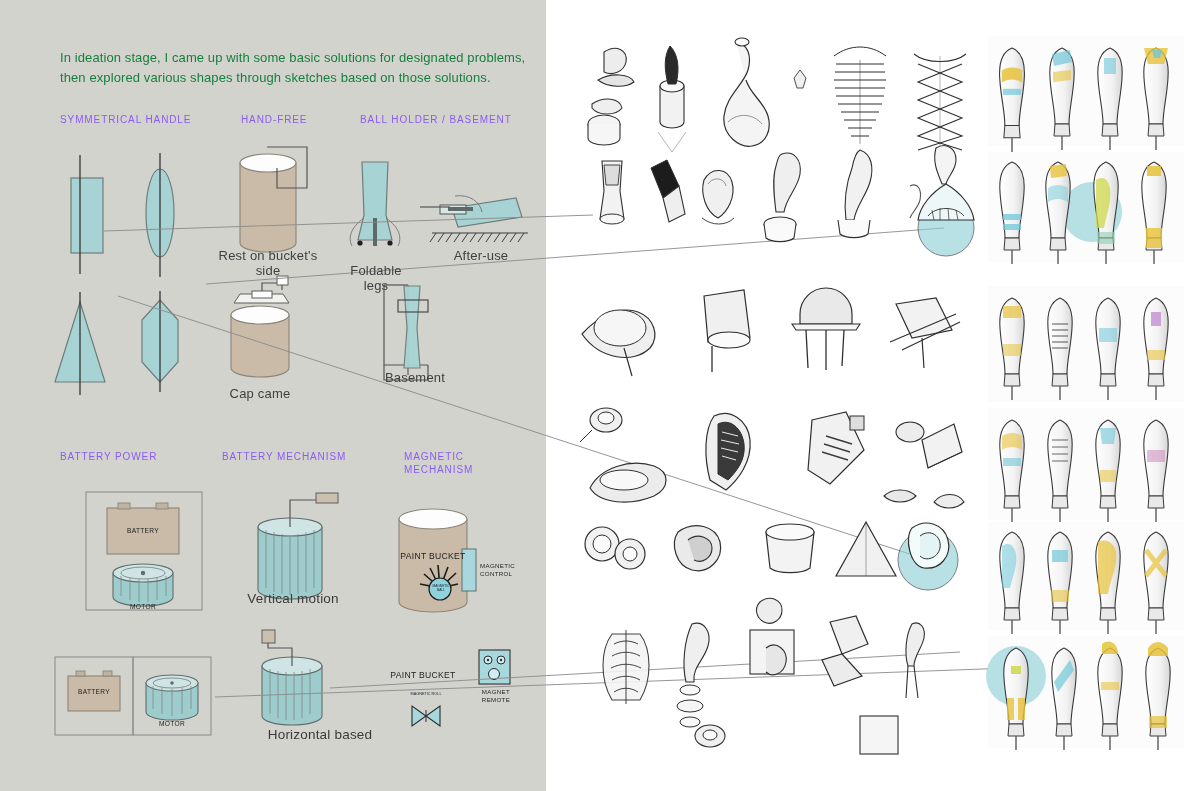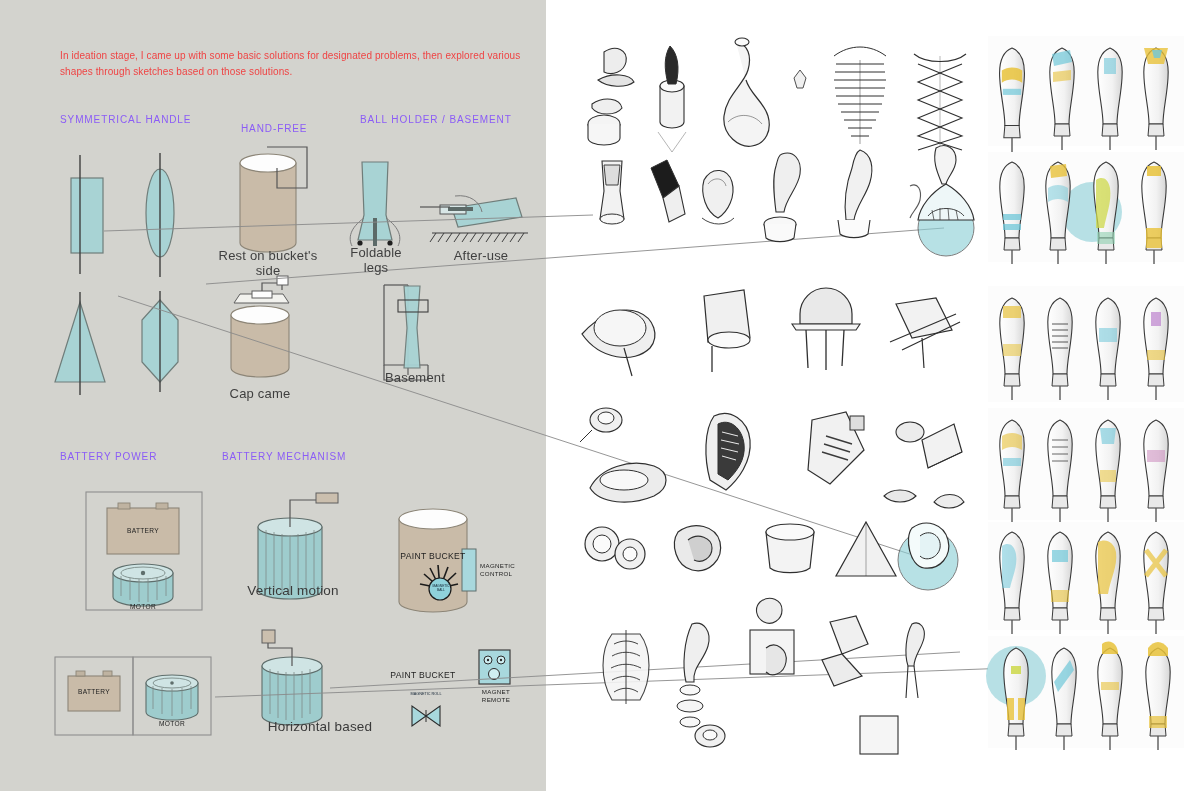--- a/index.html
+++ b/index.html
@@ -18,37 +18,37 @@
     background: #d3d3ce;
   }
   .right-panel {
     position: absolute; left: 546px; top: 0;
     width: 654px; height: 791px;
     background: #ffffff;
   }
 
   .intro {
     position: absolute; left: 60px; top: 48px; width: 480px;
-    font-size: 10px; color: #ef4444; line-height: 1.55;
+    font-size: 13px; color: #15803d; line-height: 1.55;
     letter-spacing: .1px;
   }
 
   .sec-head {
     position: absolute;
     font-size: 10px; color: #8b5cf6;
     letter-spacing: .9px; line-height: 1.3;
     font-weight: 400;
   }
 
   .cap {
     position: absolute;
     font-size: 13px; color: #3f3f3f;
     letter-spacing: .2px; text-align: center;
   }
-  .cap-lg { font-size: 13.5px; color: #3a3a3a; }
+  .cap-lg { font-size: 13.5px; color: #3a3a3a; margin-top: 8px; }
   .smallcaps { font-size: 6.6px; letter-spacing: .3px; color: #222; text-align:center; }
 
   svg { display: block; overflow: visible; }
   .ov { position: absolute; left: 0; top: 0; width: 1200px; height: 791px; pointer-events: none; }
 
   .teal { fill: #a8d3d4; stroke: #6f7d7a; stroke-width: 1.2; }
   .teal2 { fill: #9ecccd; stroke: #5f6e6c; stroke-width: 1.1; }
   .tan { fill: #c9bba8; stroke: #8c8577; stroke-width: 1.1; }
   .ln { stroke: #555; stroke-width: 1.2; fill: none; }
   .lnthin { stroke: #7b7b7b; stroke-width: 1; fill: none; }
@@ -60,24 +60,26 @@
 <body>
 
 <div id="page">
 
   <div class="left-panel"></div>
   <div class="right-panel"></div>
 
   <div class="intro">In ideation stage, I came up with some basic solutions for designated problems, then explored various shapes through sketches based on those solutions.</div>
 
   <div class="sec-head" style="left:60px; top:113px;">SYMMETRICAL HANDLE</div>
-  <div class="sec-head" style="left:241px; top:113px;margin-top:9px;">HAND-FREE</div>
+  <div class="sec-head" style="left:241px; top:113px;">HAND-FREE</div>
   <div class="sec-head" style="left:360px; top:113px;">BALL HOLDER / BASEMENT</div>
   <div class="sec-head" style="left:60px; top:450px;">BATTERY POWER</div>
   <div class="sec-head" style="left:222px; top:450px;">BATTERY MECHANISM</div>
+  <div class="sec-head" style="left:404px; top:450px; white-space:pre-line; width:110px;">MAGNETIC
+MECHANISM</div>
 
   <svg class="ov" viewBox="0 0 1200 791">
 
     <g>
       <rect x="71" y="178" width="32" height="75" class="teal"></rect>
       <line x1="80" y1="155" x2="80" y2="274" class="axis"></line>
     </g>
     <g>
       <ellipse cx="160" cy="213" rx="14" ry="44" class="teal"></ellipse>
       <line x1="160" y1="153" x2="160" y2="277" class="axis"></line>
@@ -255,21 +257,21 @@
     <g>
       <line x1="104" y1="231" x2="593" y2="215" class="connector"></line>
       <line x1="206" y1="284" x2="944" y2="228" class="connector"></line>
       <line x1="215" y1="697" x2="1010" y2="668" class="connector"></line>
       <line x1="118" y1="296" x2="928" y2="560" class="connector"></line>
       <line x1="330" y1="688" x2="960" y2="652" class="connector"></line>
     </g>
   </svg>
 
   <div class="cap" style="left:206px; top:248px; width:124px;">Rest on bucket's side</div>
-  <div class="cap" style="left:339px; top:245px; width:74px;">Foldable legs</div>
+  <div class="cap" style="left:339px; top:263px; width:74px;">Foldable legs</div>
   <div class="cap" style="left:447px; top:248px; width:68px;">After-use</div>
   <div class="cap" style="left:218px; top:386px; width:84px;">Cap came</div>
   <div class="cap" style="left:378px; top:370px; width:74px;">Basement</div>
   <div class="cap cap-lg" style="left:233px; top:583px; width:120px;">Vertical motion</div>
   <div class="cap cap-lg" style="left:248px; top:719px; width:144px;">Horizontal based</div>
 
   <div class="smallcaps" style="position:absolute; left:107px; top:527px; width:72px;">BATTERY</div>
   <div class="smallcaps" style="position:absolute; left:113px; top:603px; width:60px;">MOTOR</div>
   <div class="smallcaps" style="position:absolute; left:68px; top:688px; width:52px;">BATTERY</div>
   <div class="smallcaps" style="position:absolute; left:146px; top:720px; width:52px;">MOTOR</div>

